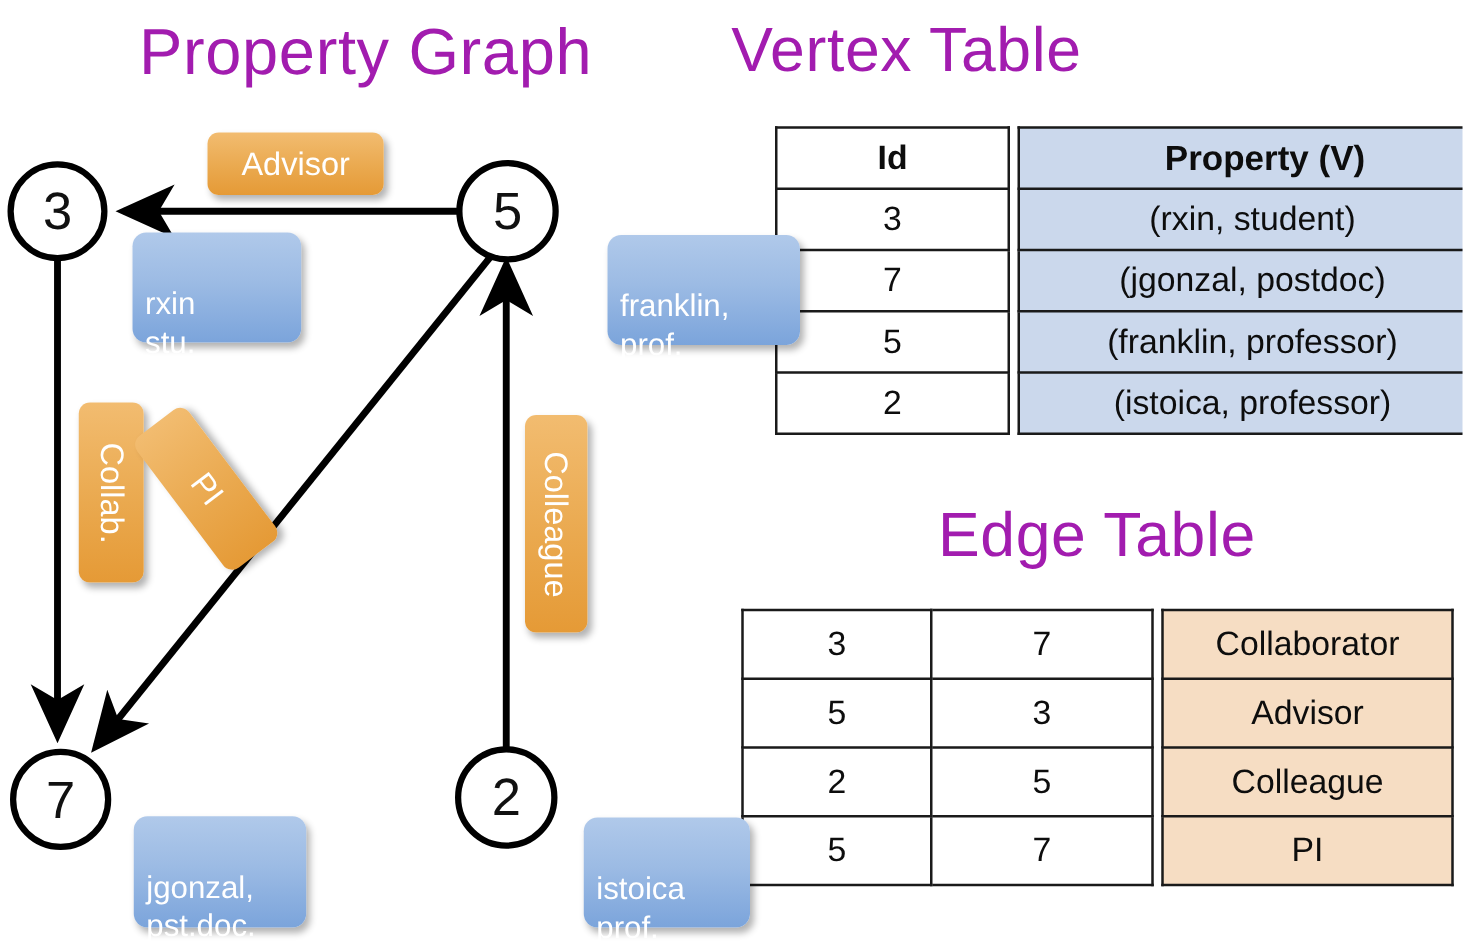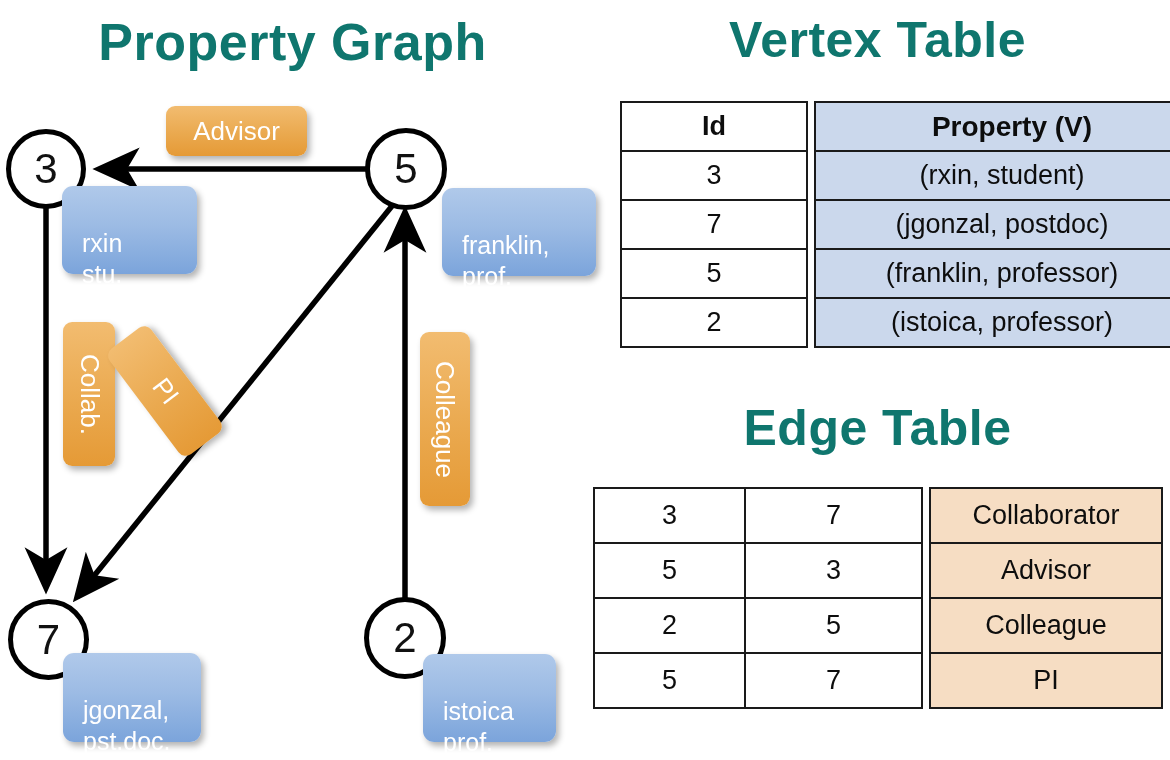--- a/index.html
+++ b/index.html
@@ -13,34 +13,34 @@
     position: relative;
     overflow: hidden;
     font-family: "Liberation Sans", sans-serif;
     color: #0a0a0a;
   }
 
   
   .title {
     position: absolute;
     font-family: "Liberation Sans", sans-serif;
-    font-weight: 700;
-    color: #0f766e;
+    font-weight: 400;
+    color: #a21caf;
     white-space: nowrap;
     letter-spacing: 0.5px;
   }
   #title-property-graph {
     left: 0; top: 12px; width: 585px;
     text-align: center;
     font-size: 52px;
     line-height: 60px;
   }
   #title-vertex-table {
     left: 585px; top: 10px; width: 585px;
-    text-align: center;
+    text-align: left;
     font-size: 50px;
     line-height: 60px;
   }
   #title-edge-table {
     left: 585px; top: 398px; width: 585px;
     text-align: center;
     font-size: 50px;
     line-height: 60px;
   }
 
@@ -75,24 +75,25 @@
   .prop-box {
     position: absolute;
     border-radius: 11px;
     background: linear-gradient(to bottom, #b0c9ea 0%, #9cbbe4 45%, #7ba4db 100%);
     box-shadow: 3px 4px 6px rgba(0,0,0,0.30);
     color: #ffffff;
     font-family: "Liberation Sans", sans-serif;
     font-weight: 300;
     font-size: 25px;
     line-height: 31px;
-    padding: 11px 0 0 20px;
+    padding: 11px 0 0 10px;
     box-sizing: border-box;
     z-index: 6;
     white-space: pre-line;
+    margin-left: 44px;
   }
 
   
   .edge-label {
     position: absolute;
     border-radius: 9px;
     background: linear-gradient(to bottom, #f2bc70 0%, #eaa94f 55%, #e59a36 100%);
     box-shadow: 3px 4px 6px rgba(0,0,0,0.30);
     color: #ffffff;
     font-family: "Liberation Sans", sans-serif;

